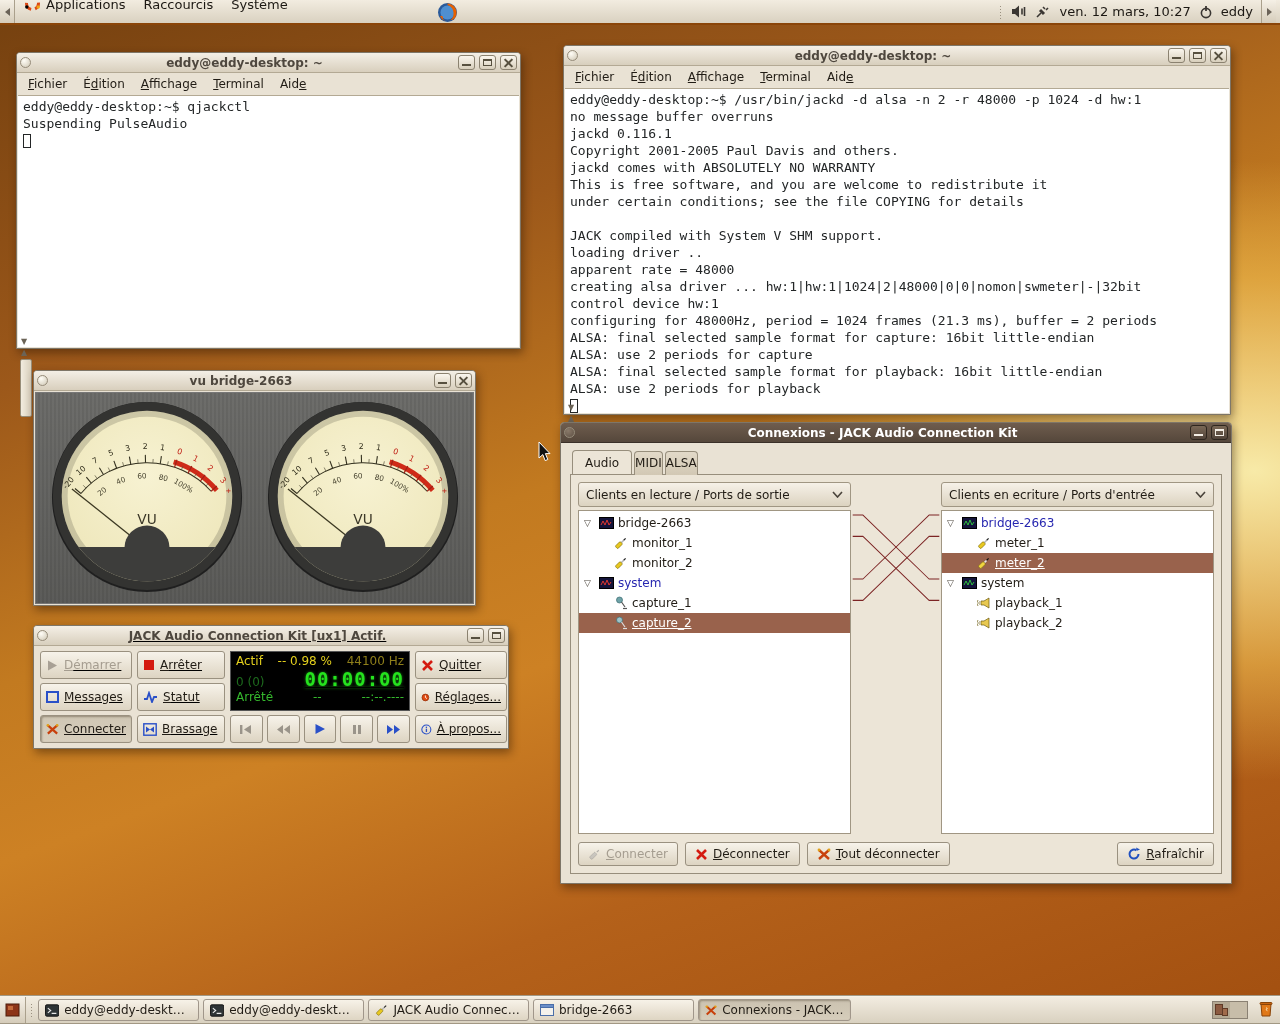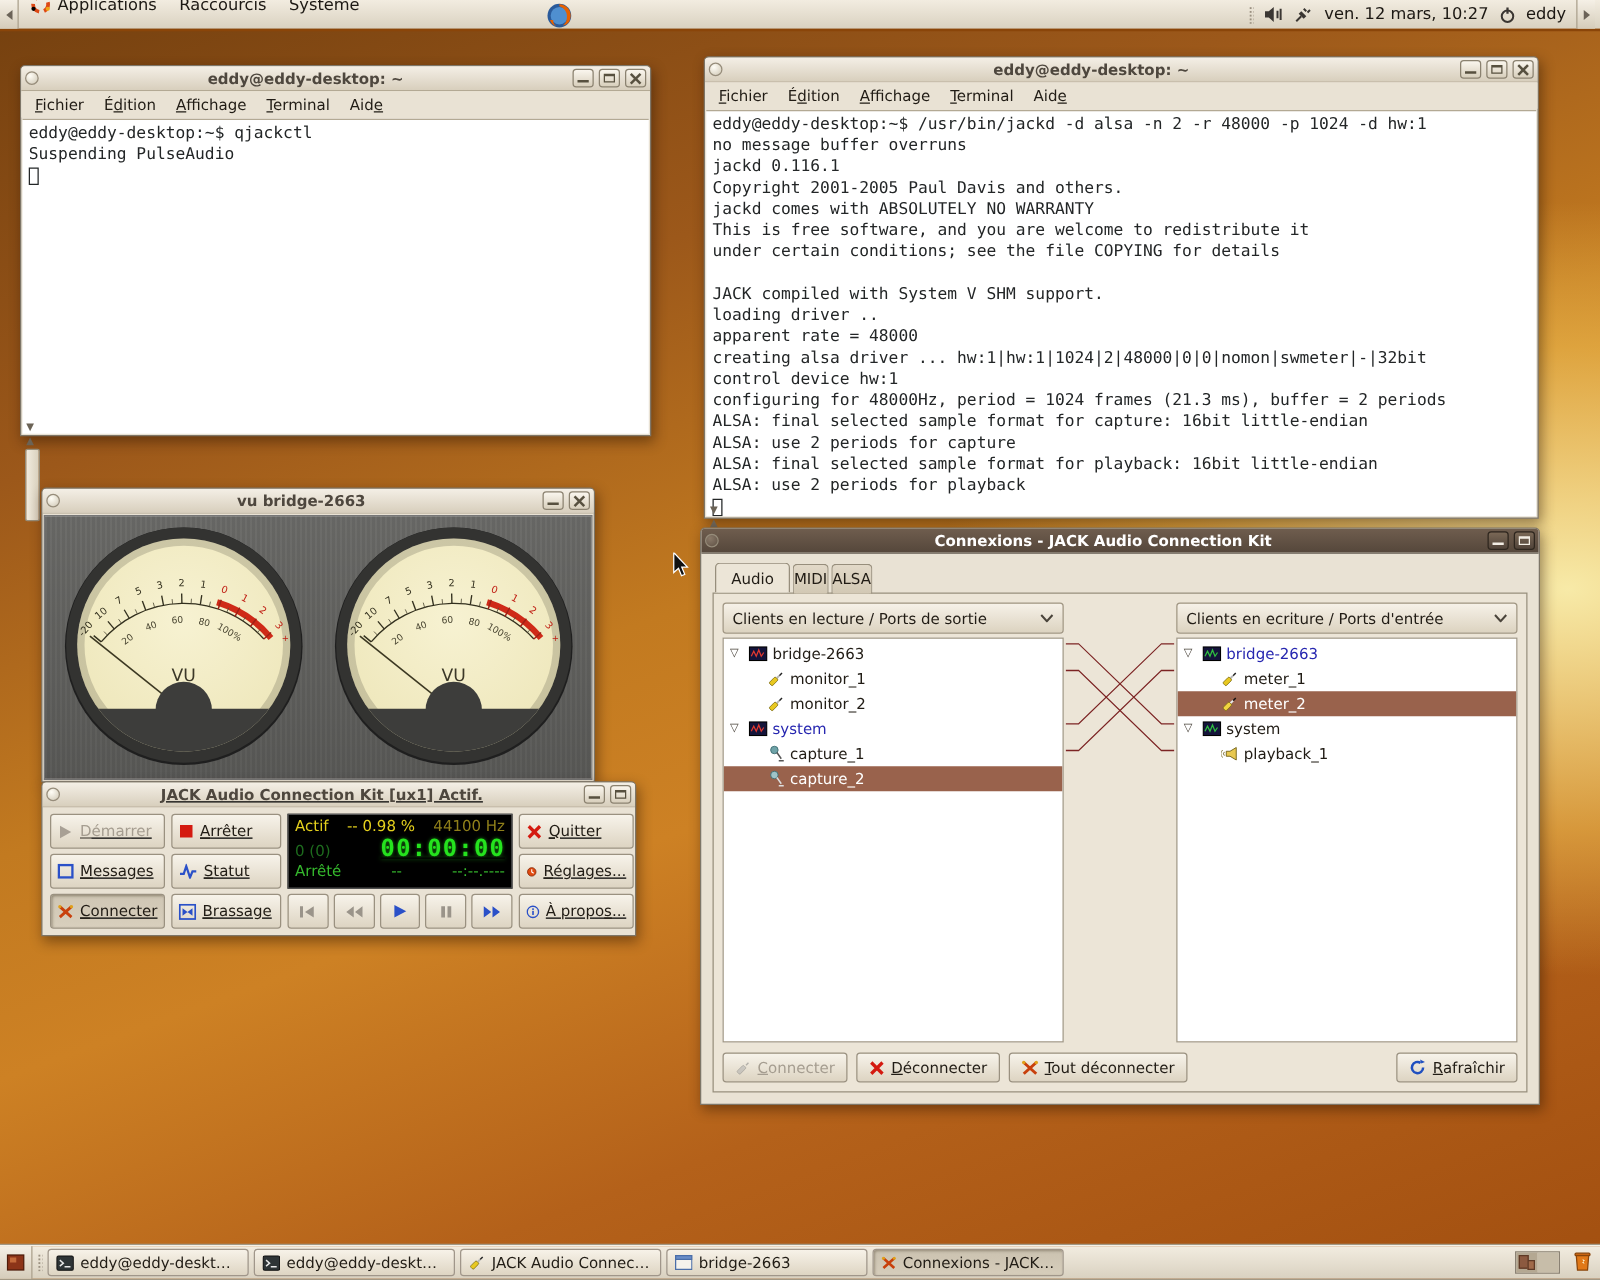--- a/index.html
+++ b/index.html
@@ -78,21 +78,21 @@
   .tab { font-size:12px; color:#211c15; padding:4px 0 3px; border:1px solid #978e7c; border-bottom:none; border-radius:4px 4px 0 0; background:linear-gradient(#e2d9c8,#d2c8b4); position:relative; top:1px; }
   .tab.active { background:#ece5d7; padding:5px 12px 4px; top:0; z-index:2; }
   .conn-panel { flex:1; border:1px solid #978e7c; background:#ece5d7; display:flex; flex-direction:column; padding:7px; gap:6px; }
   .lists { flex:1; display:flex; }
   .listcol { width:273px; display:flex; flex-direction:column; }
   .combo { height:25px; border:1px solid #a09683; border-radius:3px; background:linear-gradient(#f6f1e8,#dcd3c0); display:flex; align-items:center; padding:0 7px; font-size:12px; color:#211c15; margin-bottom:3px; }
   .combo svg { margin-left:auto; }
   .listbox { flex:1; background:#fff; border:1px solid #a09683; overflow:hidden; padding-top:2px; }
   .trow { height:20px; display:flex; align-items:center; gap:4px; font-size:12px; color:#211c15; padding-left:5px; }
   .trow.port { padding-left:35px; }
-  .trow.sel { background:#99624c; color:#fff; }
+  .trow.sel { background:#99624c; color:#fff;text-decoration:underline; }
   .blue { color:#2727b0; }
   .exp { font-size:9px; color:#4a443b; width:11px; }
   .midcol { flex:1; position:relative; }
   .conn-btnrow { display:flex; gap:7px; padding-top:2px; }
   .cbtn { display:flex; align-items:center; gap:5px; font-size:12px; color:#211c15; padding:4px 9px;
     background:linear-gradient(#f7f3ea,#ddd4c2); border:1px solid #9a9180; border-radius:3px; }
   .cbtn.disabled { color:#a59d90; }
   .cbtn.last { margin-left:auto; }
 
   
@@ -303,21 +303,21 @@
 ALSA: use 2 periods for playback</span>
 <span class="cursor-hollow"></span></div>
     <div class="vscroll">
       <span class="vs-arrow" style="top:1px">▲</span>
       <div class="vs-thumb" style="top:12px; bottom:12px;"></div>
       <span class="vs-arrow" style="bottom:1px">▼</span>
     </div>
   </div>
 </div>
 
-<div class="win" style="left:33px; top:390px; width:443px; height:236px;">
+<div class="win" style="left:33px; top:370px; width:443px; height:236px;">
   <div class="titlebar">
     <div class="wmenu-btn"></div>
     <div class="tt">vu bridge-2663</div>
     <div class="tbtn g-min"></div>
     <div class="tbtn g-close"></div>
   </div>
   <div class="vu-body">
     <svg width="206" height="196" viewBox="0 0 210 200">
         <use href="#vumeter"></use>
       </svg>
@@ -578,20 +578,27 @@
                   <path d="M2,8 l2,-4 l2,4 l2,-5 l2,5 l2,-3" fill="none" stroke="#30c040" stroke-width="1"></path>
                 </svg>
               <span>system</span>
             </div>
             <div class="trow port">
               <svg width="14" height="14" viewBox="0 0 14 14">
                   <path d="M12,2 L7,5 H4 v4 H7 L12,12 z" fill="#e8c850" stroke="#6a5a10" stroke-width="0.7"></path>
                   <path d="M2.5,5.5 q-1.5,1.5 0,3 M1,4 q-2.5,3 0,6" fill="none" stroke="#6a5a10" stroke-width="0.7"></path>
                 </svg>
               <span>playback_1</span>
+            </div>
+            <div class="trow port">
+              <svg width="14" height="14" viewBox="0 0 14 14">
+                  <path d="M12,2 L7,5 H4 v4 H7 L12,12 z" fill="#e8c850" stroke="#6a5a10" stroke-width="0.7"></path>
+                  <path d="M2.5,5.5 q-1.5,1.5 0,3 M1,4 q-2.5,3 0,6" fill="none" stroke="#6a5a10" stroke-width="0.7"></path>
+                </svg>
+              <span>playback_2</span>
             </div>
           </div>
         </div>
       </div>
 
       <div class="conn-btnrow">
         <div class="cbtn disabled">
           <svg width="13" height="13" viewBox="0 0 14 14">
               <g transform="rotate(45 7 7)" opacity="0.5">
                 <path d="M6.4,0.5 h1.2 v3 h-1.2 z" fill="#777"></path>

